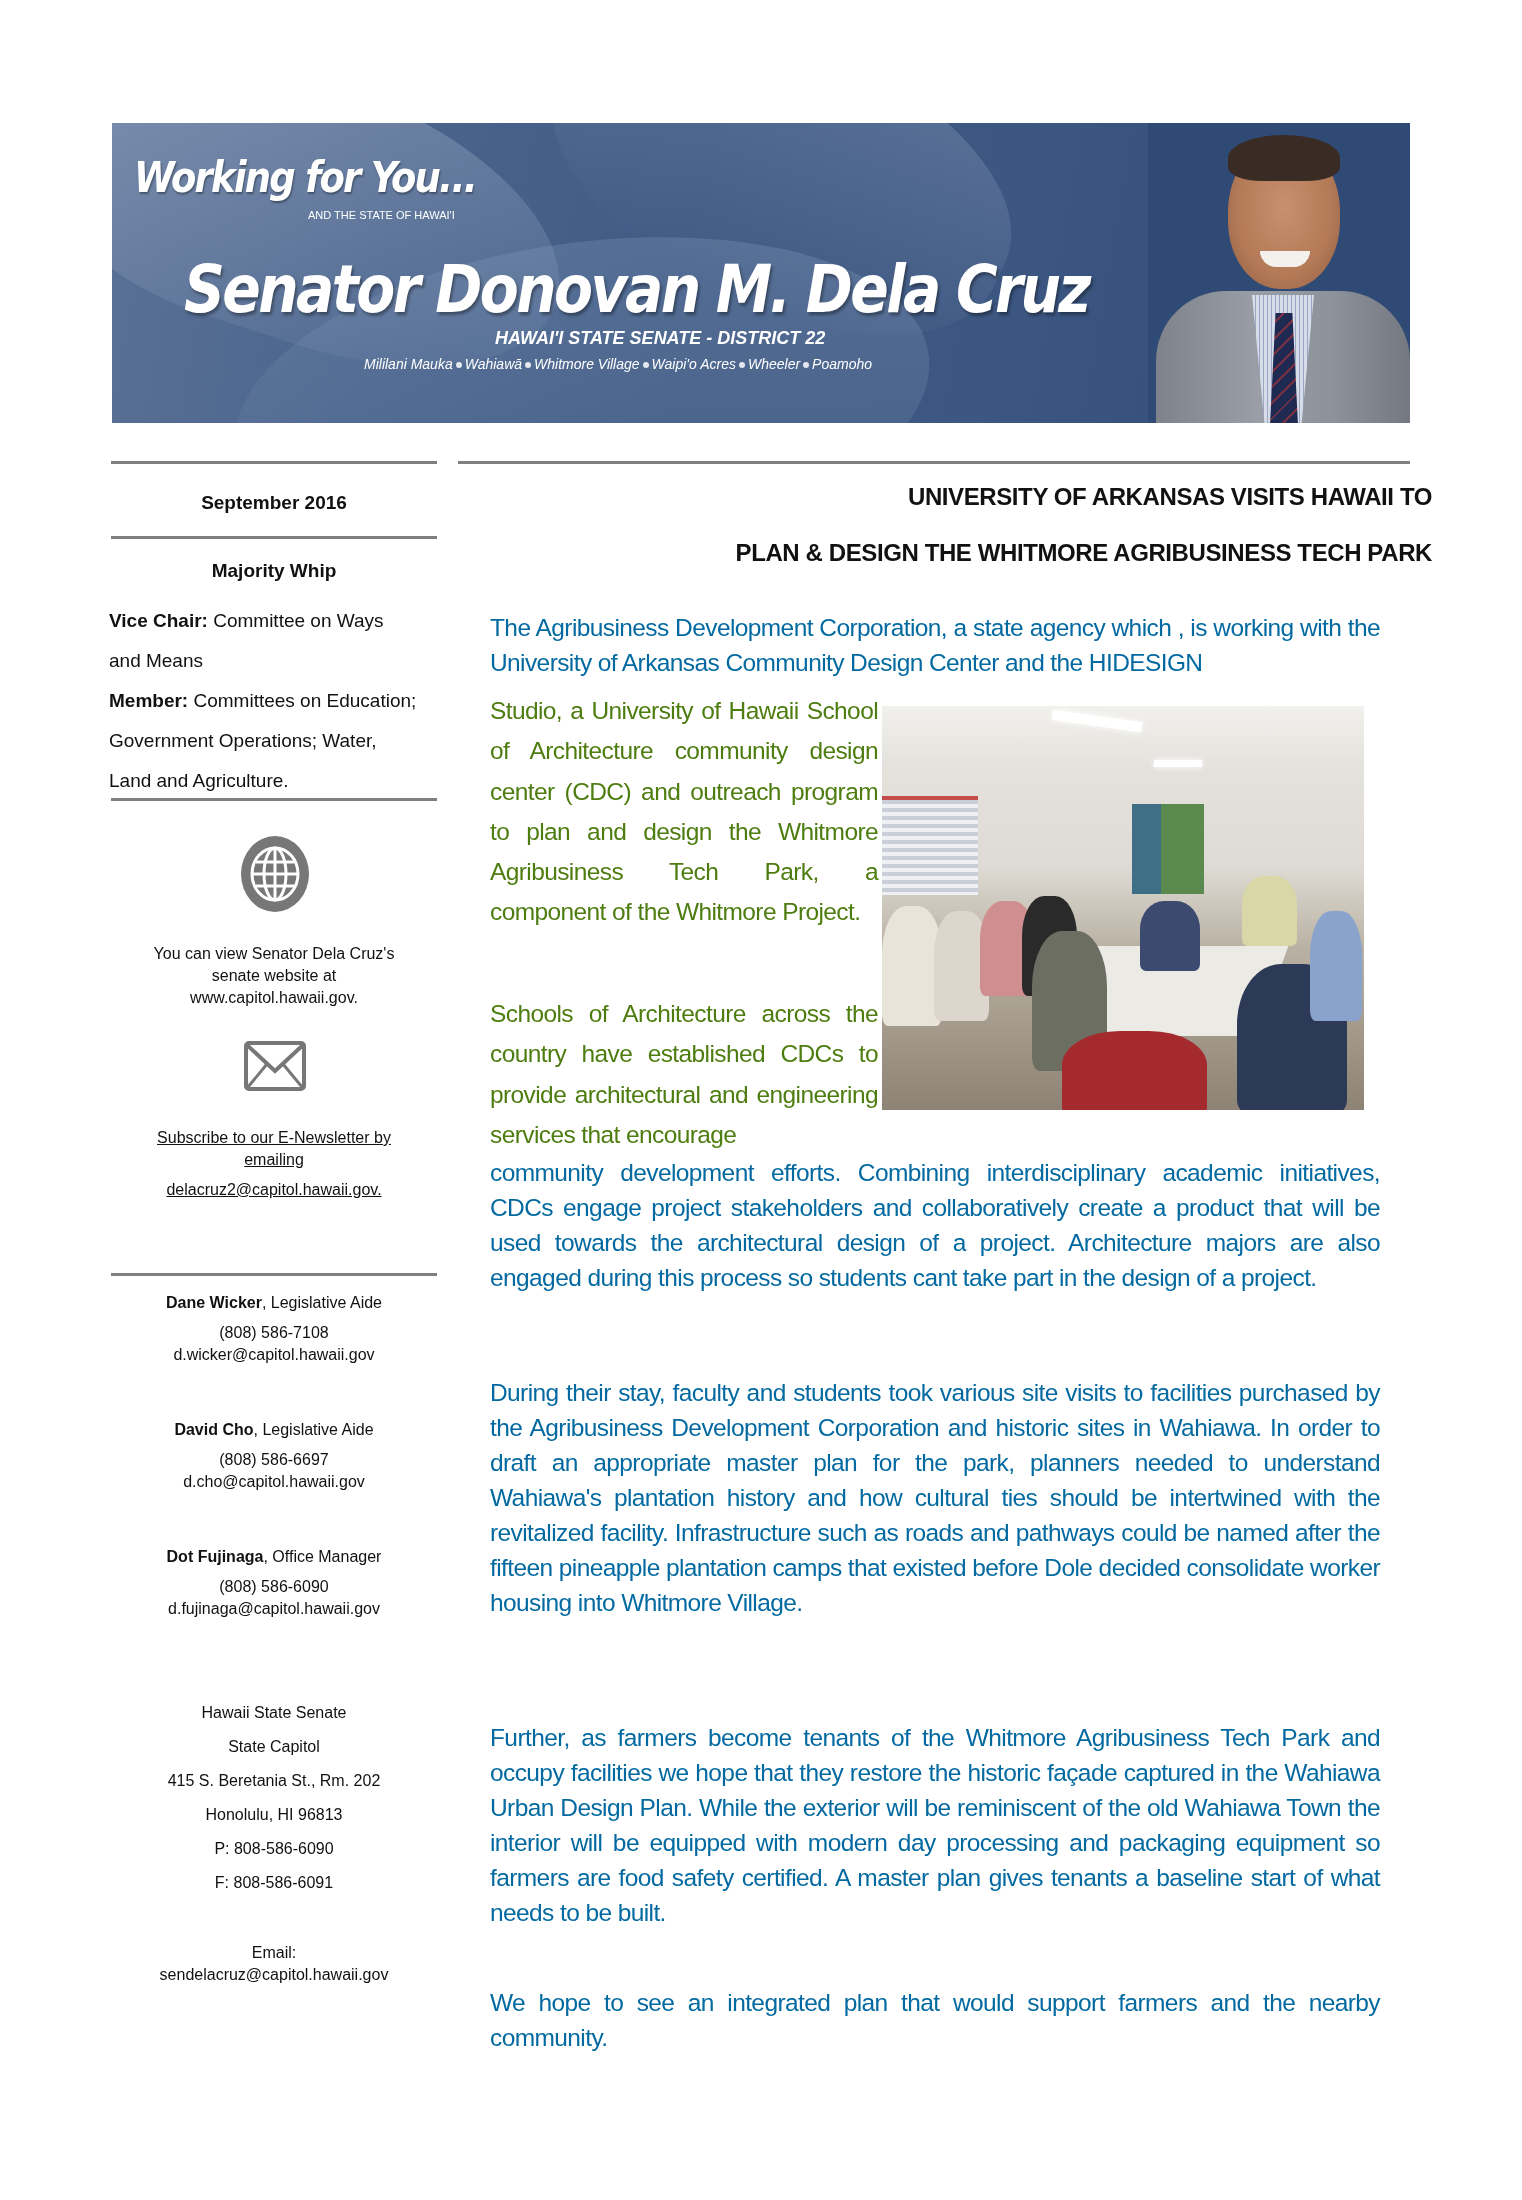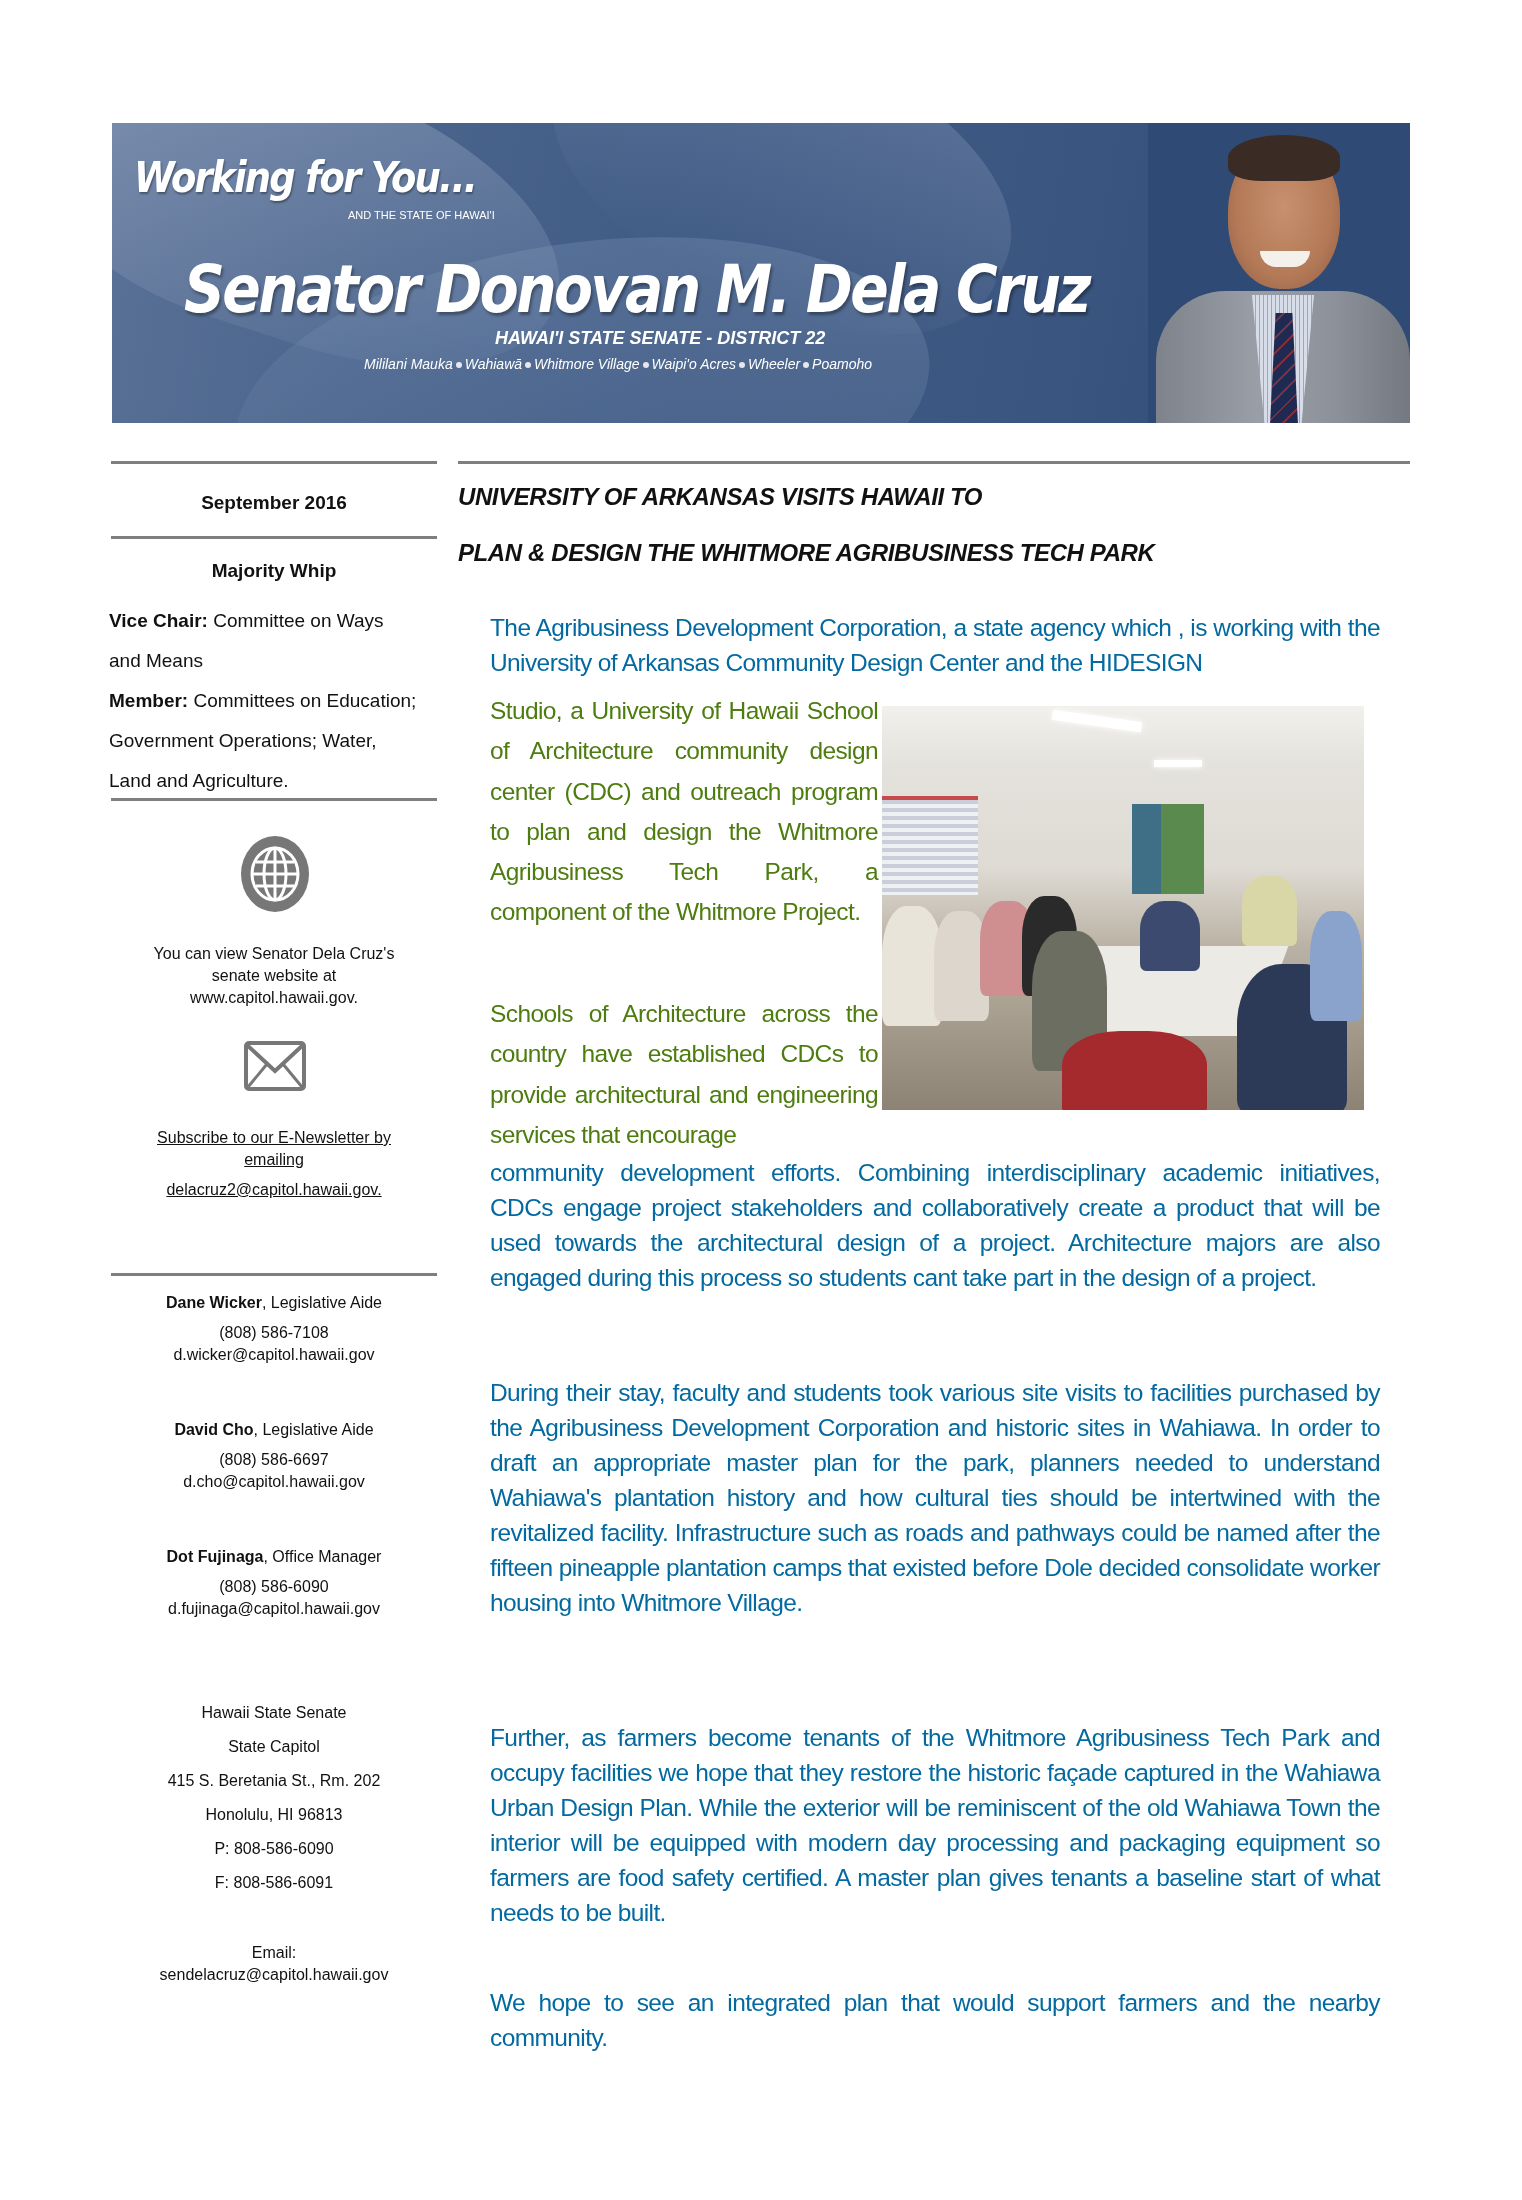--- a/index.html
+++ b/index.html
@@ -17,21 +17,21 @@
                    background: linear-gradient(200deg, rgba(160,180,210,0.25), rgba(80,100,140,0.0));
                    transform: rotate(-8deg); border-radius: 50%; }
   .banner .flag3 { position: absolute; left: 430px; top: -80px; width: 480px; height: 260px;
                    background: linear-gradient(180deg, rgba(190,200,225,0.22), rgba(90,110,150,0));
                    transform: rotate(25deg); border-radius: 45%; }
   .banner .tagline { position: absolute; left: 22px; top: 30px; color: #fff;
                      font-family: "DejaVu Sans", sans-serif; font-style: italic; font-weight: bold;
                      font-size: 42px; letter-spacing: -2px; transform: scaleX(0.88); transform-origin: left top;
                      text-shadow: 1px 2px 2px rgba(0,0,0,0.35); }
   .banner .tagline-sub { position: absolute; left: 196px; top: 86px; color: #fff;
-                         font-size: 11px; font-family: "Liberation Sans", sans-serif; letter-spacing: 0; margin-left: 40px; }
+                         font-size: 11px; font-family: "Liberation Sans", sans-serif; letter-spacing: 0; }
   .banner .name { position: absolute; left: 72px; top: 128px; color: #fff;
                   font-family: "DejaVu Sans", sans-serif; font-style: italic; font-weight: bold;
                   font-size: 66px; letter-spacing: -3px; transform: scaleX(0.86); transform-origin: left top;
                   text-shadow: 2px 3px 3px rgba(0,0,0,0.35); white-space: nowrap; }
   .banner .district { position: absolute; left: 383px; top: 205px; color: #fff; font-weight: bold;
                       font-style: italic; font-size: 18px; font-family: "Liberation Sans", sans-serif; }
   .banner .areas { position: absolute; left: 252px; top: 233px; color: #fff; font-style: italic;
                    font-size: 14px; font-family: "Liberation Sans", sans-serif; white-space: nowrap; }
   .banner .areas .dot { display: inline-block; width: 6px; height: 6px; border-radius: 50%;
                         background: #fff; margin: 0 3px 1px 3px; vertical-align: middle; opacity: 0.85; }
@@ -61,23 +61,23 @@
   .lc-role { position: absolute; left: 111px; top: 560px; width: 326px; text-align: center;
              font-weight: bold; font-size: 19px; }
   .lc-block { position: absolute; left: 109px; width: 300px; font-size: 19px; line-height: 40px; }
   .lc-block b { font-weight: bold; }
   .lc-small { position: absolute; left: 111px; width: 326px; text-align: center; font-size: 16px;
               line-height: 22px; }
   .globe { position: absolute; left: 239px; top: 834px; width: 72px; height: 80px; }
   .mail { position: absolute; left: 243px; top: 1040px; width: 64px; height: 52px; }
 
   
-  .headline { position: absolute; left: 458px; width: 952px; text-align: left;
+  .headline { position: absolute; left: 480px; width: 952px; text-align: right;
               font-weight: bold; font-size: 24px; letter-spacing: -0.4px;
-              font-family: "Liberation Sans", sans-serif; transform-origin: center; font-style: italic; }
+              font-family: "Liberation Sans", sans-serif; transform-origin: center; }
   .para { position: absolute; left: 490px; width: 890px; font-size: 24.5px; line-height: 35px;
           text-align: justify; font-family: "Liberation Sans", sans-serif; letter-spacing: -0.6px;
           word-spacing: 0px; color: #0369a1; }
   .para-narrow { position: absolute; left: 490px; width: 388px; font-size: 24.5px; line-height: 40.3px;
                  text-align: justify; text-align-last: left; font-family: "Liberation Sans", sans-serif;
                  letter-spacing: -0.6px; color: #4d7c0f; }
   .photo { position: absolute; left: 882px; top: 706px; width: 482px; height: 404px; overflow: hidden;
            background: linear-gradient(180deg, #e8e6e1 0%, #dedbd4 40%, #b9b1a3 60%, #8d8374 100%); }
   .photo .ceil { position: absolute; left: 0; top: 0; width: 100%; height: 60px;
                  background: linear-gradient(180deg, #f2f0ec, #e4e2dd); }

